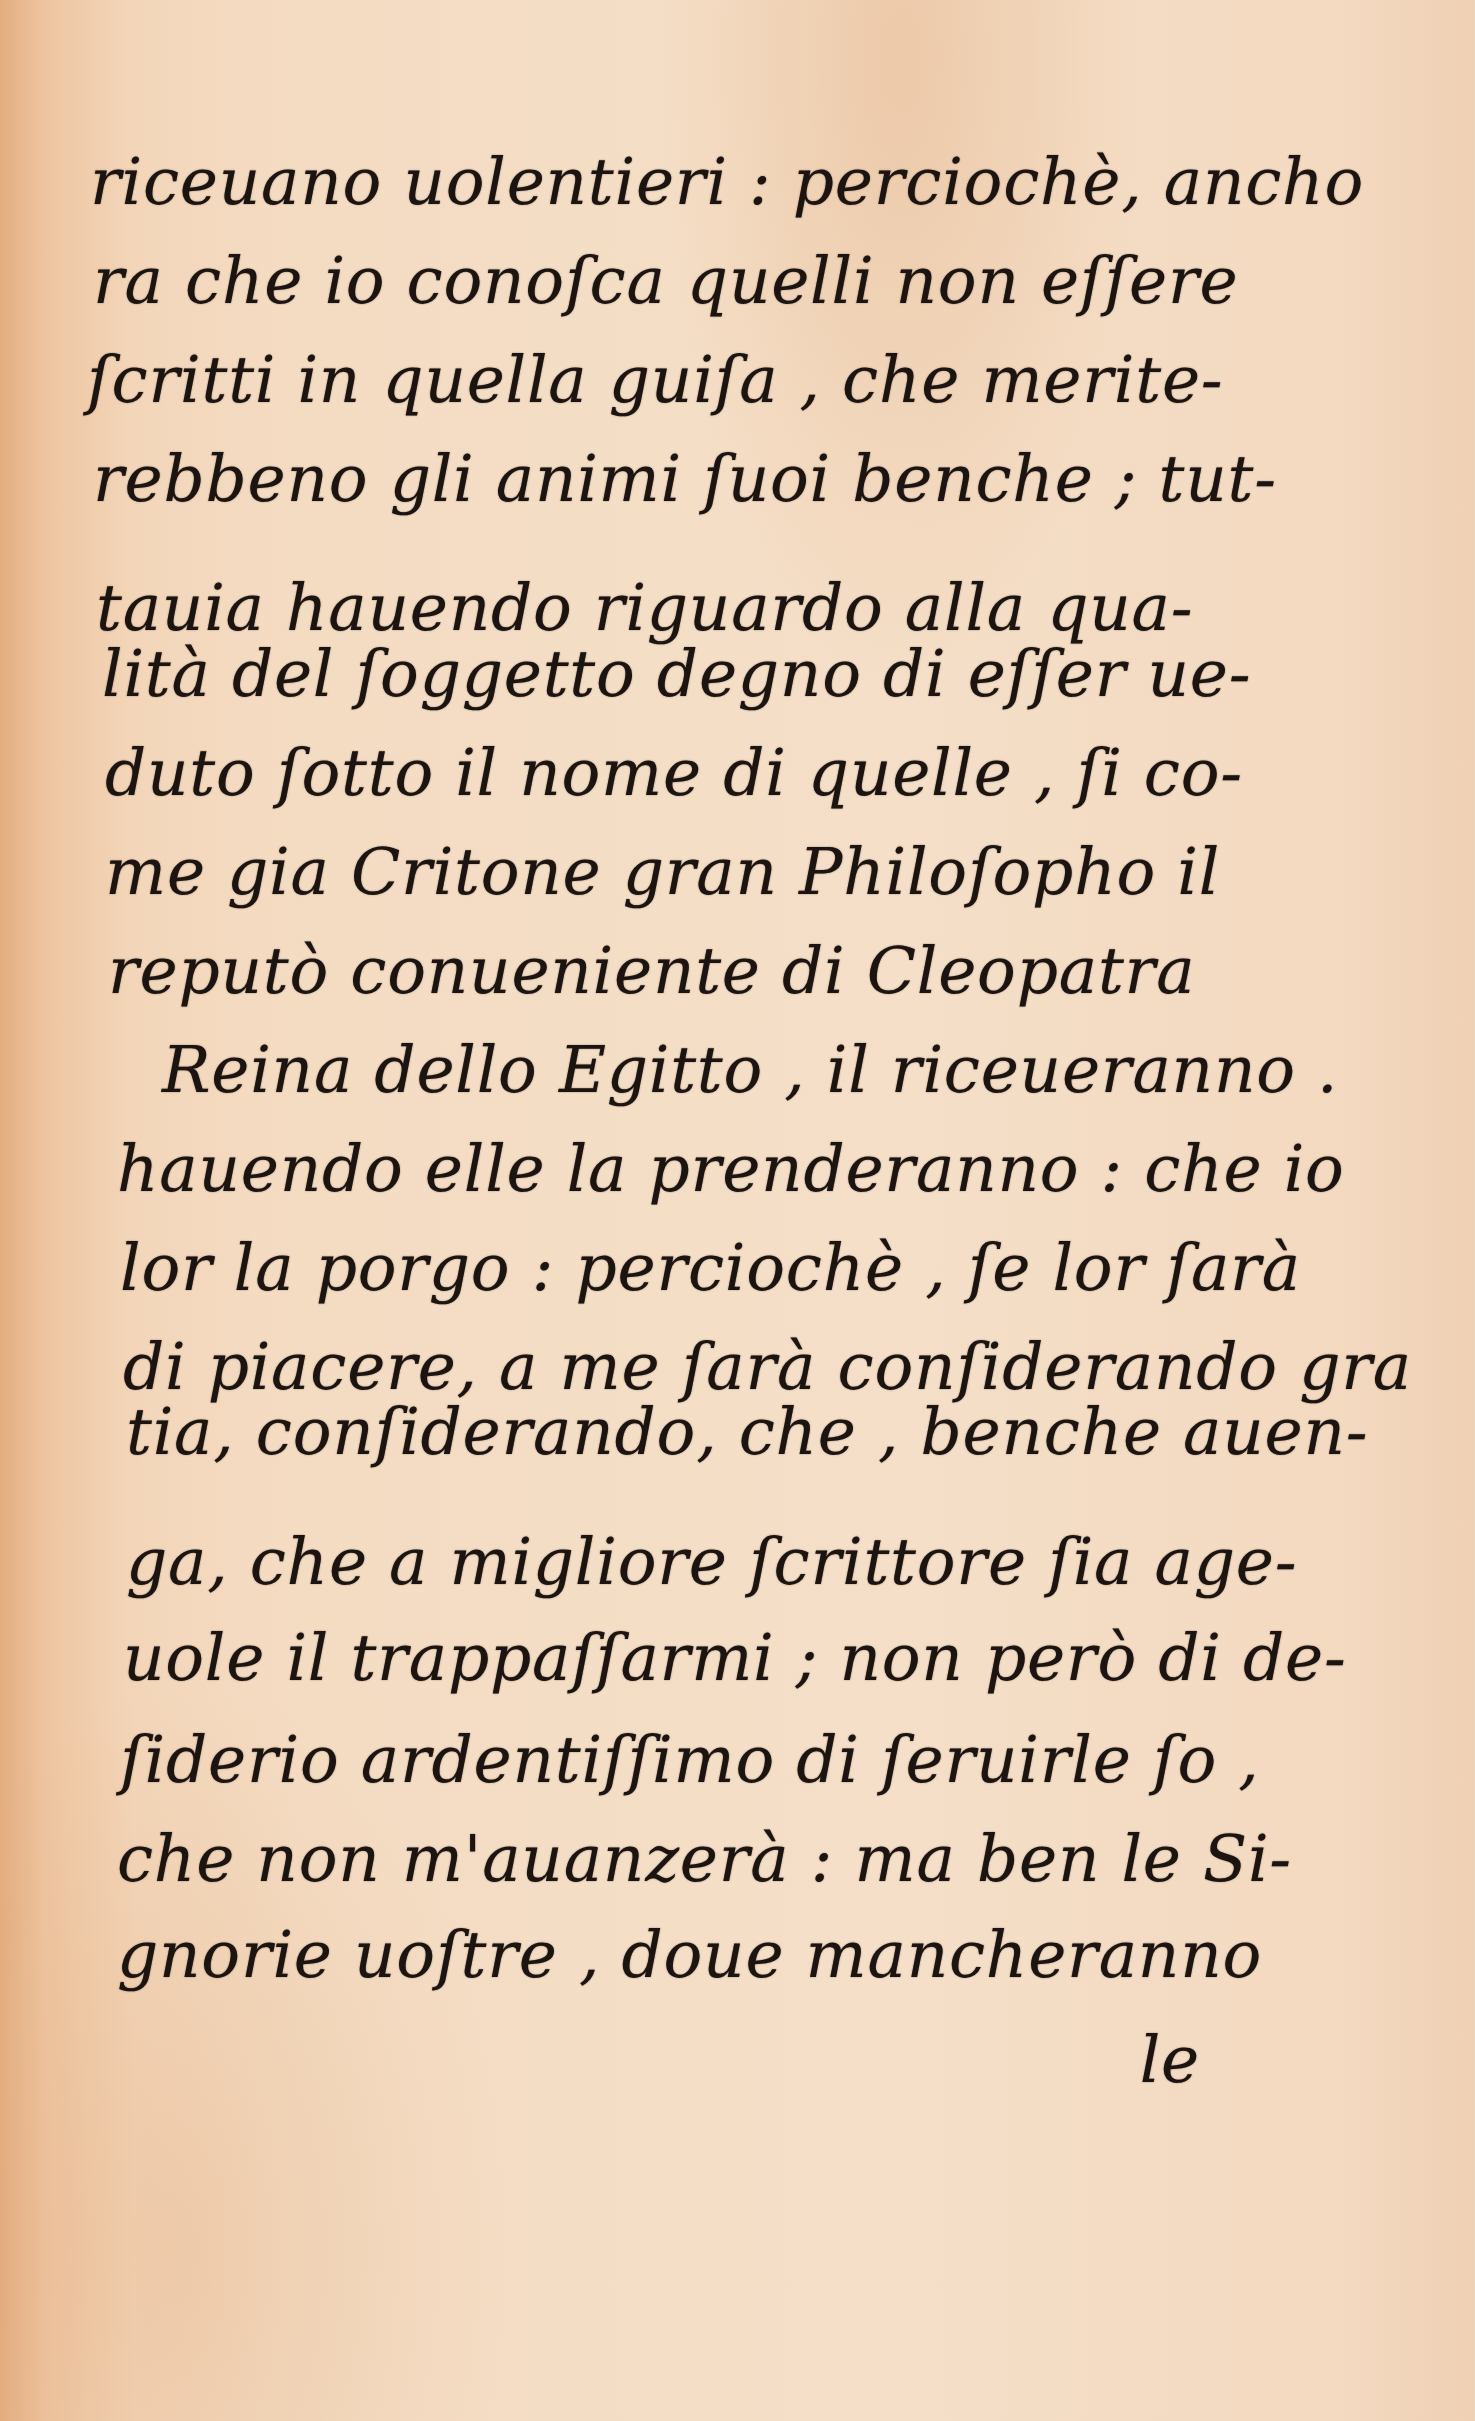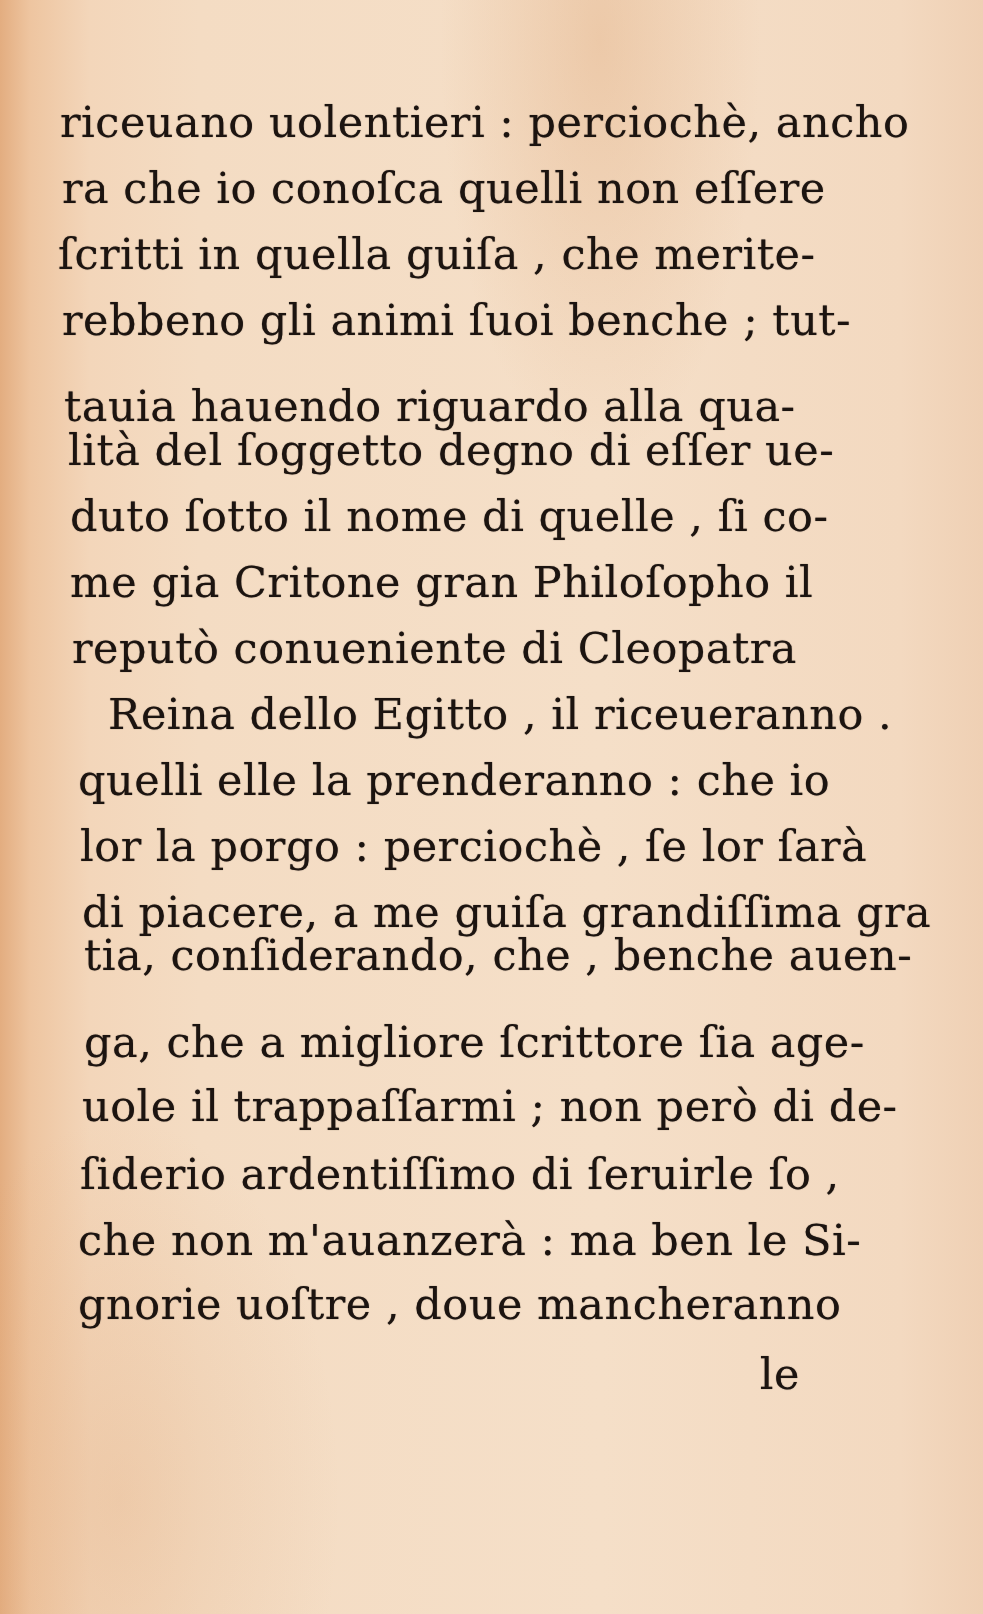--- a/index.html
+++ b/index.html
@@ -36,20 +36,21 @@
       position: absolute;
       left: 62px;
       top: 92px;
       width: 730px;
     }
     .line {
       position: absolute;
       left: 0;
       width: 730px;
       font-family: "DejaVu Serif", "Liberation Serif", serif;
+      font-style: italic;
       font-size: 43px;
       line-height: 60px;
       height: 60px;
       color: #1c1410;
       white-space: nowrap;
       letter-spacing: 0.5px;
       text-align: justify;
       text-align-last: justify;
       text-shadow: 0 0 1px rgba(30,20,15,0.6);
     }
@@ -66,23 +67,23 @@
     <div class="line" style="top:0px;left:-2px;">riceuano uolentieri : perciochè, ancho</div>
     <div class="line" style="top:66px;">ra che io conoſca quelli non eſſere</div>
     <div class="line" style="top:132px;left:-4px;">ſcritti in quella guiſa , che merite-</div>
     <div class="line" style="top:198px;">rebbeno gli animi ſuoi benche ; tut-</div>
     <div class="line" style="top:264px;left:2px;margin-top:20px;">tauia hauendo riguardo alla qua-</div>
     <div class="line" style="top:328px;left:6px;width:716px;">lità del ſoggetto degno di eſſer ue-</div>
     <div class="line" style="top:394px;left:8px;width:714px;">duto ſotto il nome di quelle , ſi co-</div>
     <div class="line" style="top:460px;left:8px;width:726px;">me gia Critone gran Philoſopho il</div>
     <div class="line" style="top:526px;left:10px;width:724px;">reputò conueniente di Cleopatra</div>
     <div class="line" style="top:592px;left:14px;width:720px;margin-left:32px;">Reina dello Egitto , il riceueranno .</div>
-    <div class="line" style="top:658px;left:16px;width:718px;">quelli elle la prenderanno : che io</div>
+    <div class="line" style="top:658px;left:16px;width:718px;">hauendo elle la prenderanno : che io</div>
     <div class="line" style="top:724px;left:18px;width:716px;">lor la porgo : perciochè , ſe lor ſarà</div>
-    <div class="line" style="top:790px;left:20px;width:714px;">di piacere, a me guiſa grandiſſima gra</div>
+    <div class="line" style="top:790px;left:20px;width:714px;">di piacere, a me ſarà conſiderando gra</div>
     <div class="line" style="top:812px;left:22px;width:712px;margin-top:21px;">tia, conſiderando, che , benche auen-</div>
     <div class="line" style="top:920px;left:22px;width:712px;">ga, che a migliore ſcrittore ſia age-</div>
     <div class="line" style="top:984px;left:20px;width:714px;">uole il trappaſſarmi ; non però di de-</div>
     <div class="line" style="top:1052px;left:18px;width:716px;">ſiderio ardentiſſimo di ſeruirle ſo ,</div>
     <div class="line" style="top:1118px;left:16px;width:718px;">che non m'auanzerà : ma ben le Si-</div>
     <div class="line" style="top:1182px;left:16px;width:722px;">gnorie uoſtre , doue mancheranno</div>
     <div class="line catchword" style="top:1252px;left:16px;width:722px;">le</div>
   </div>
 </div>
 

